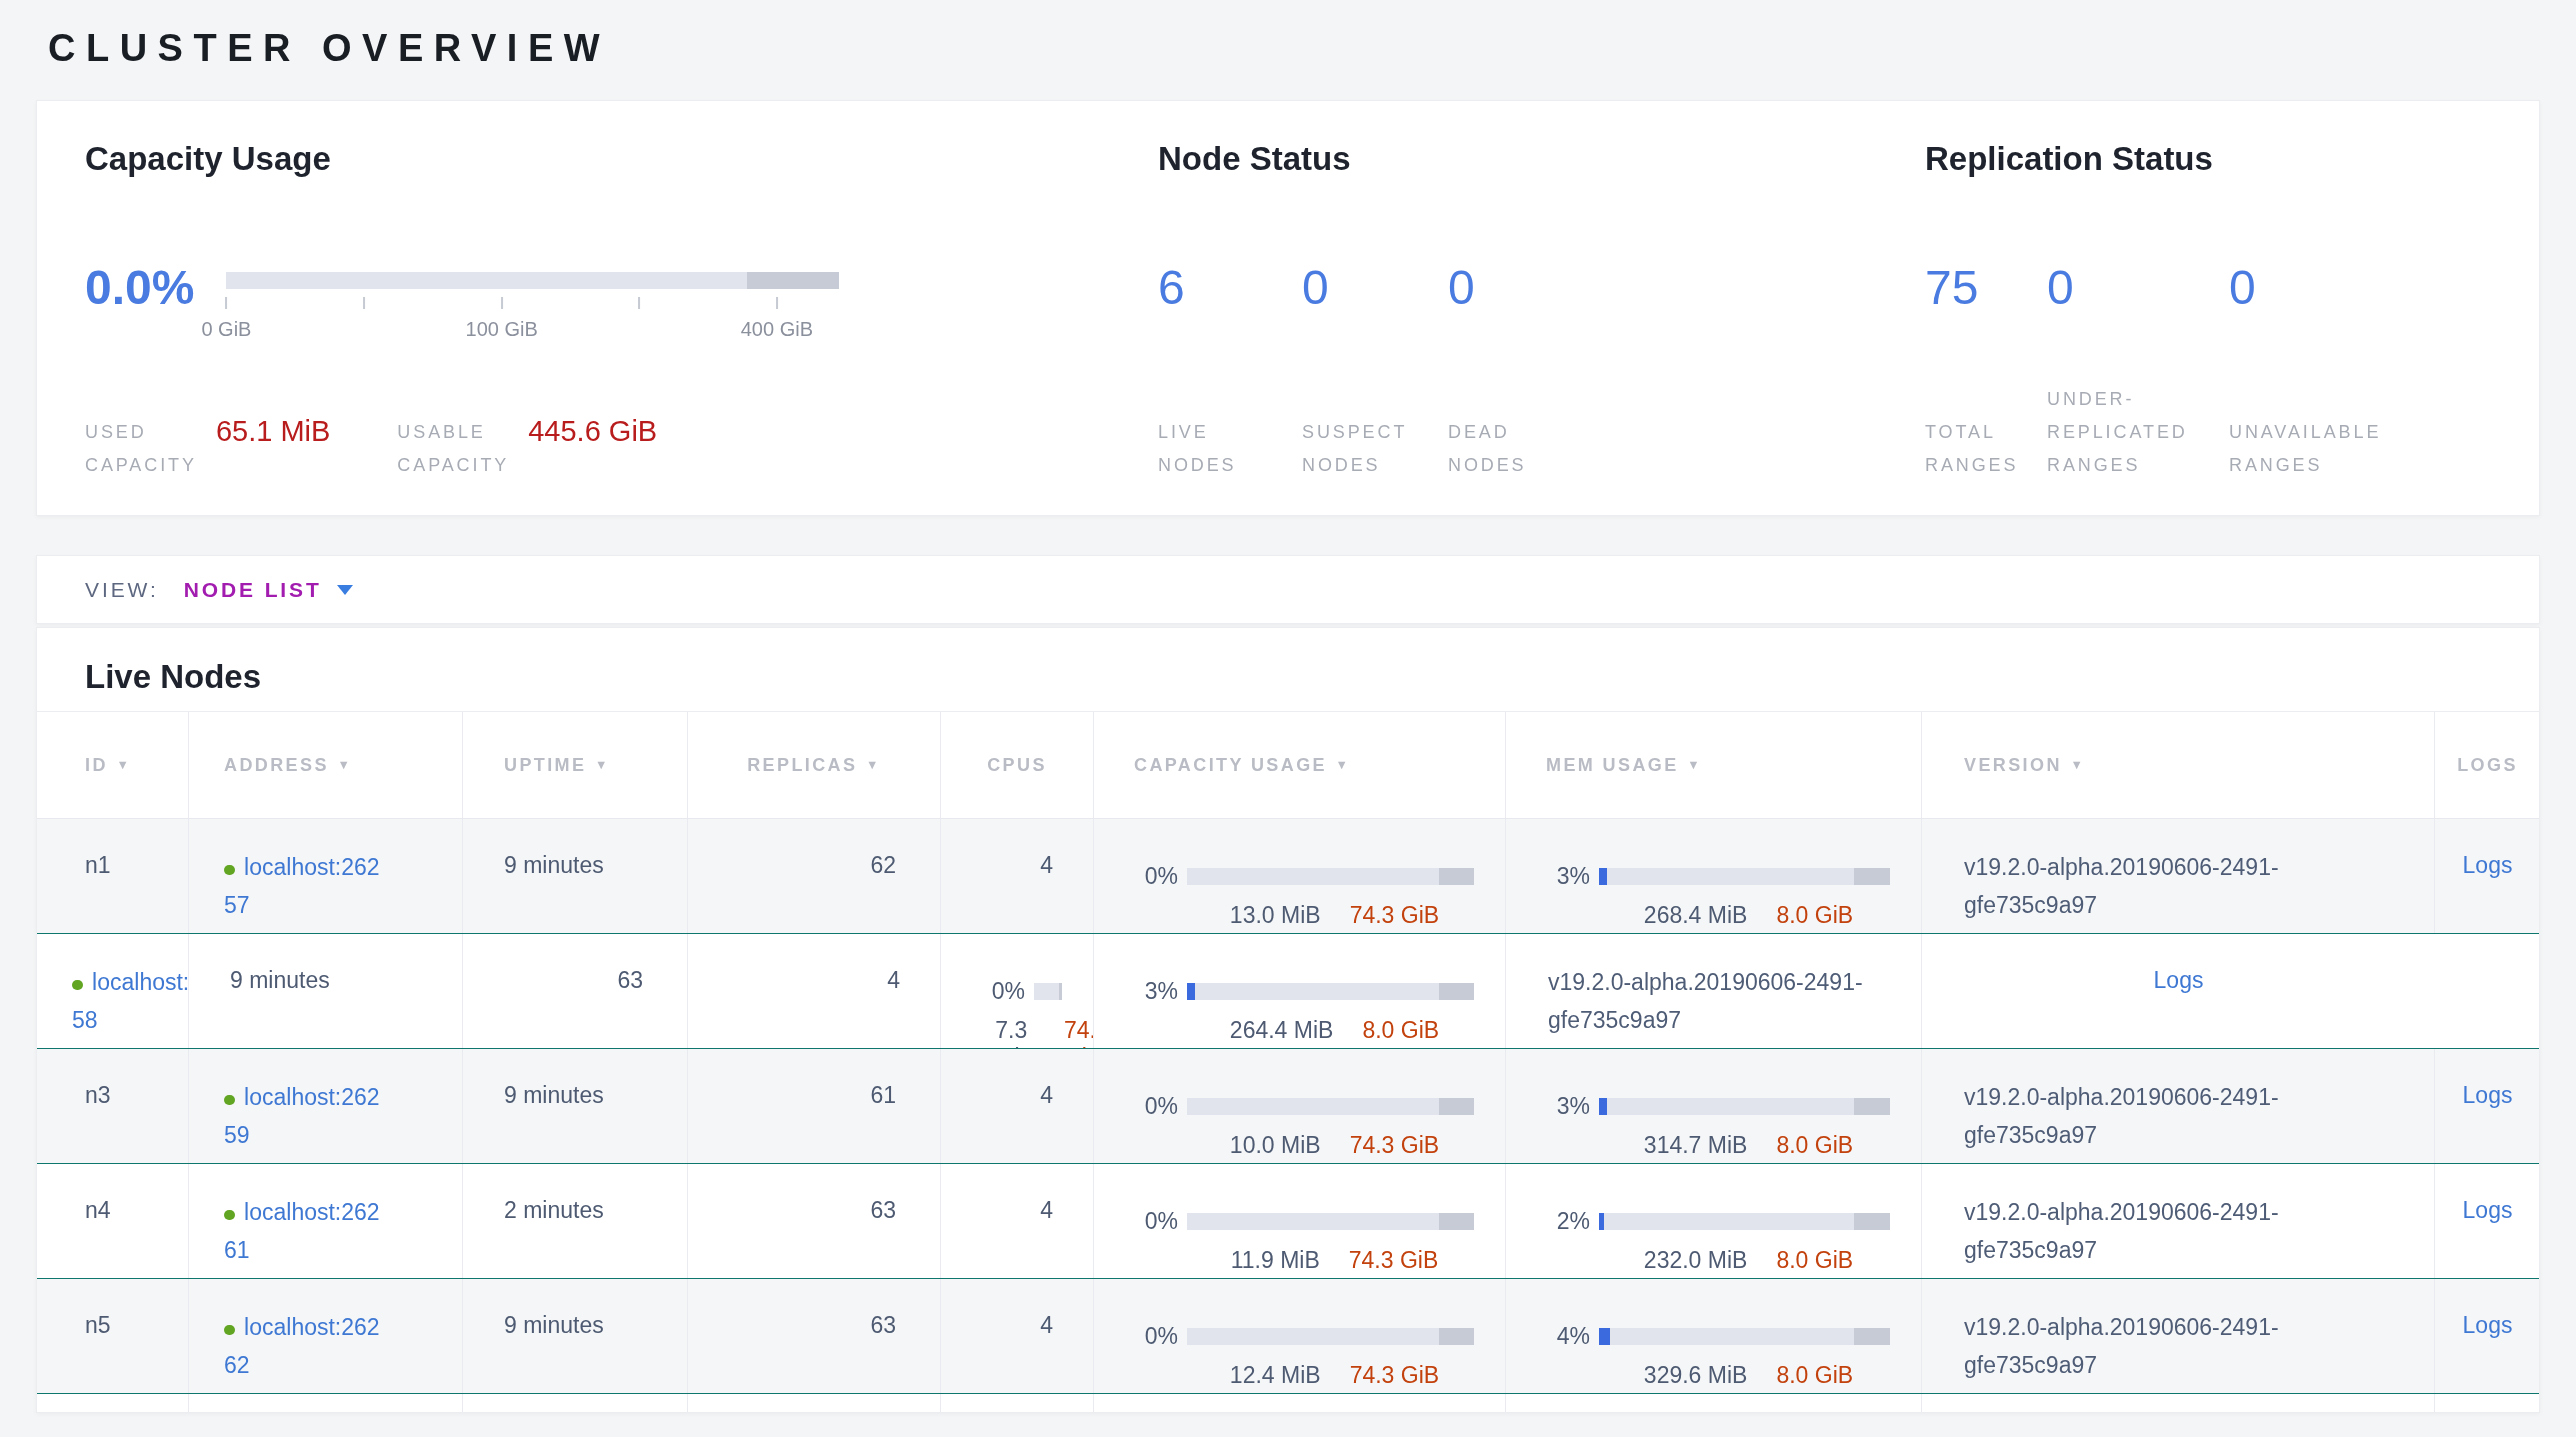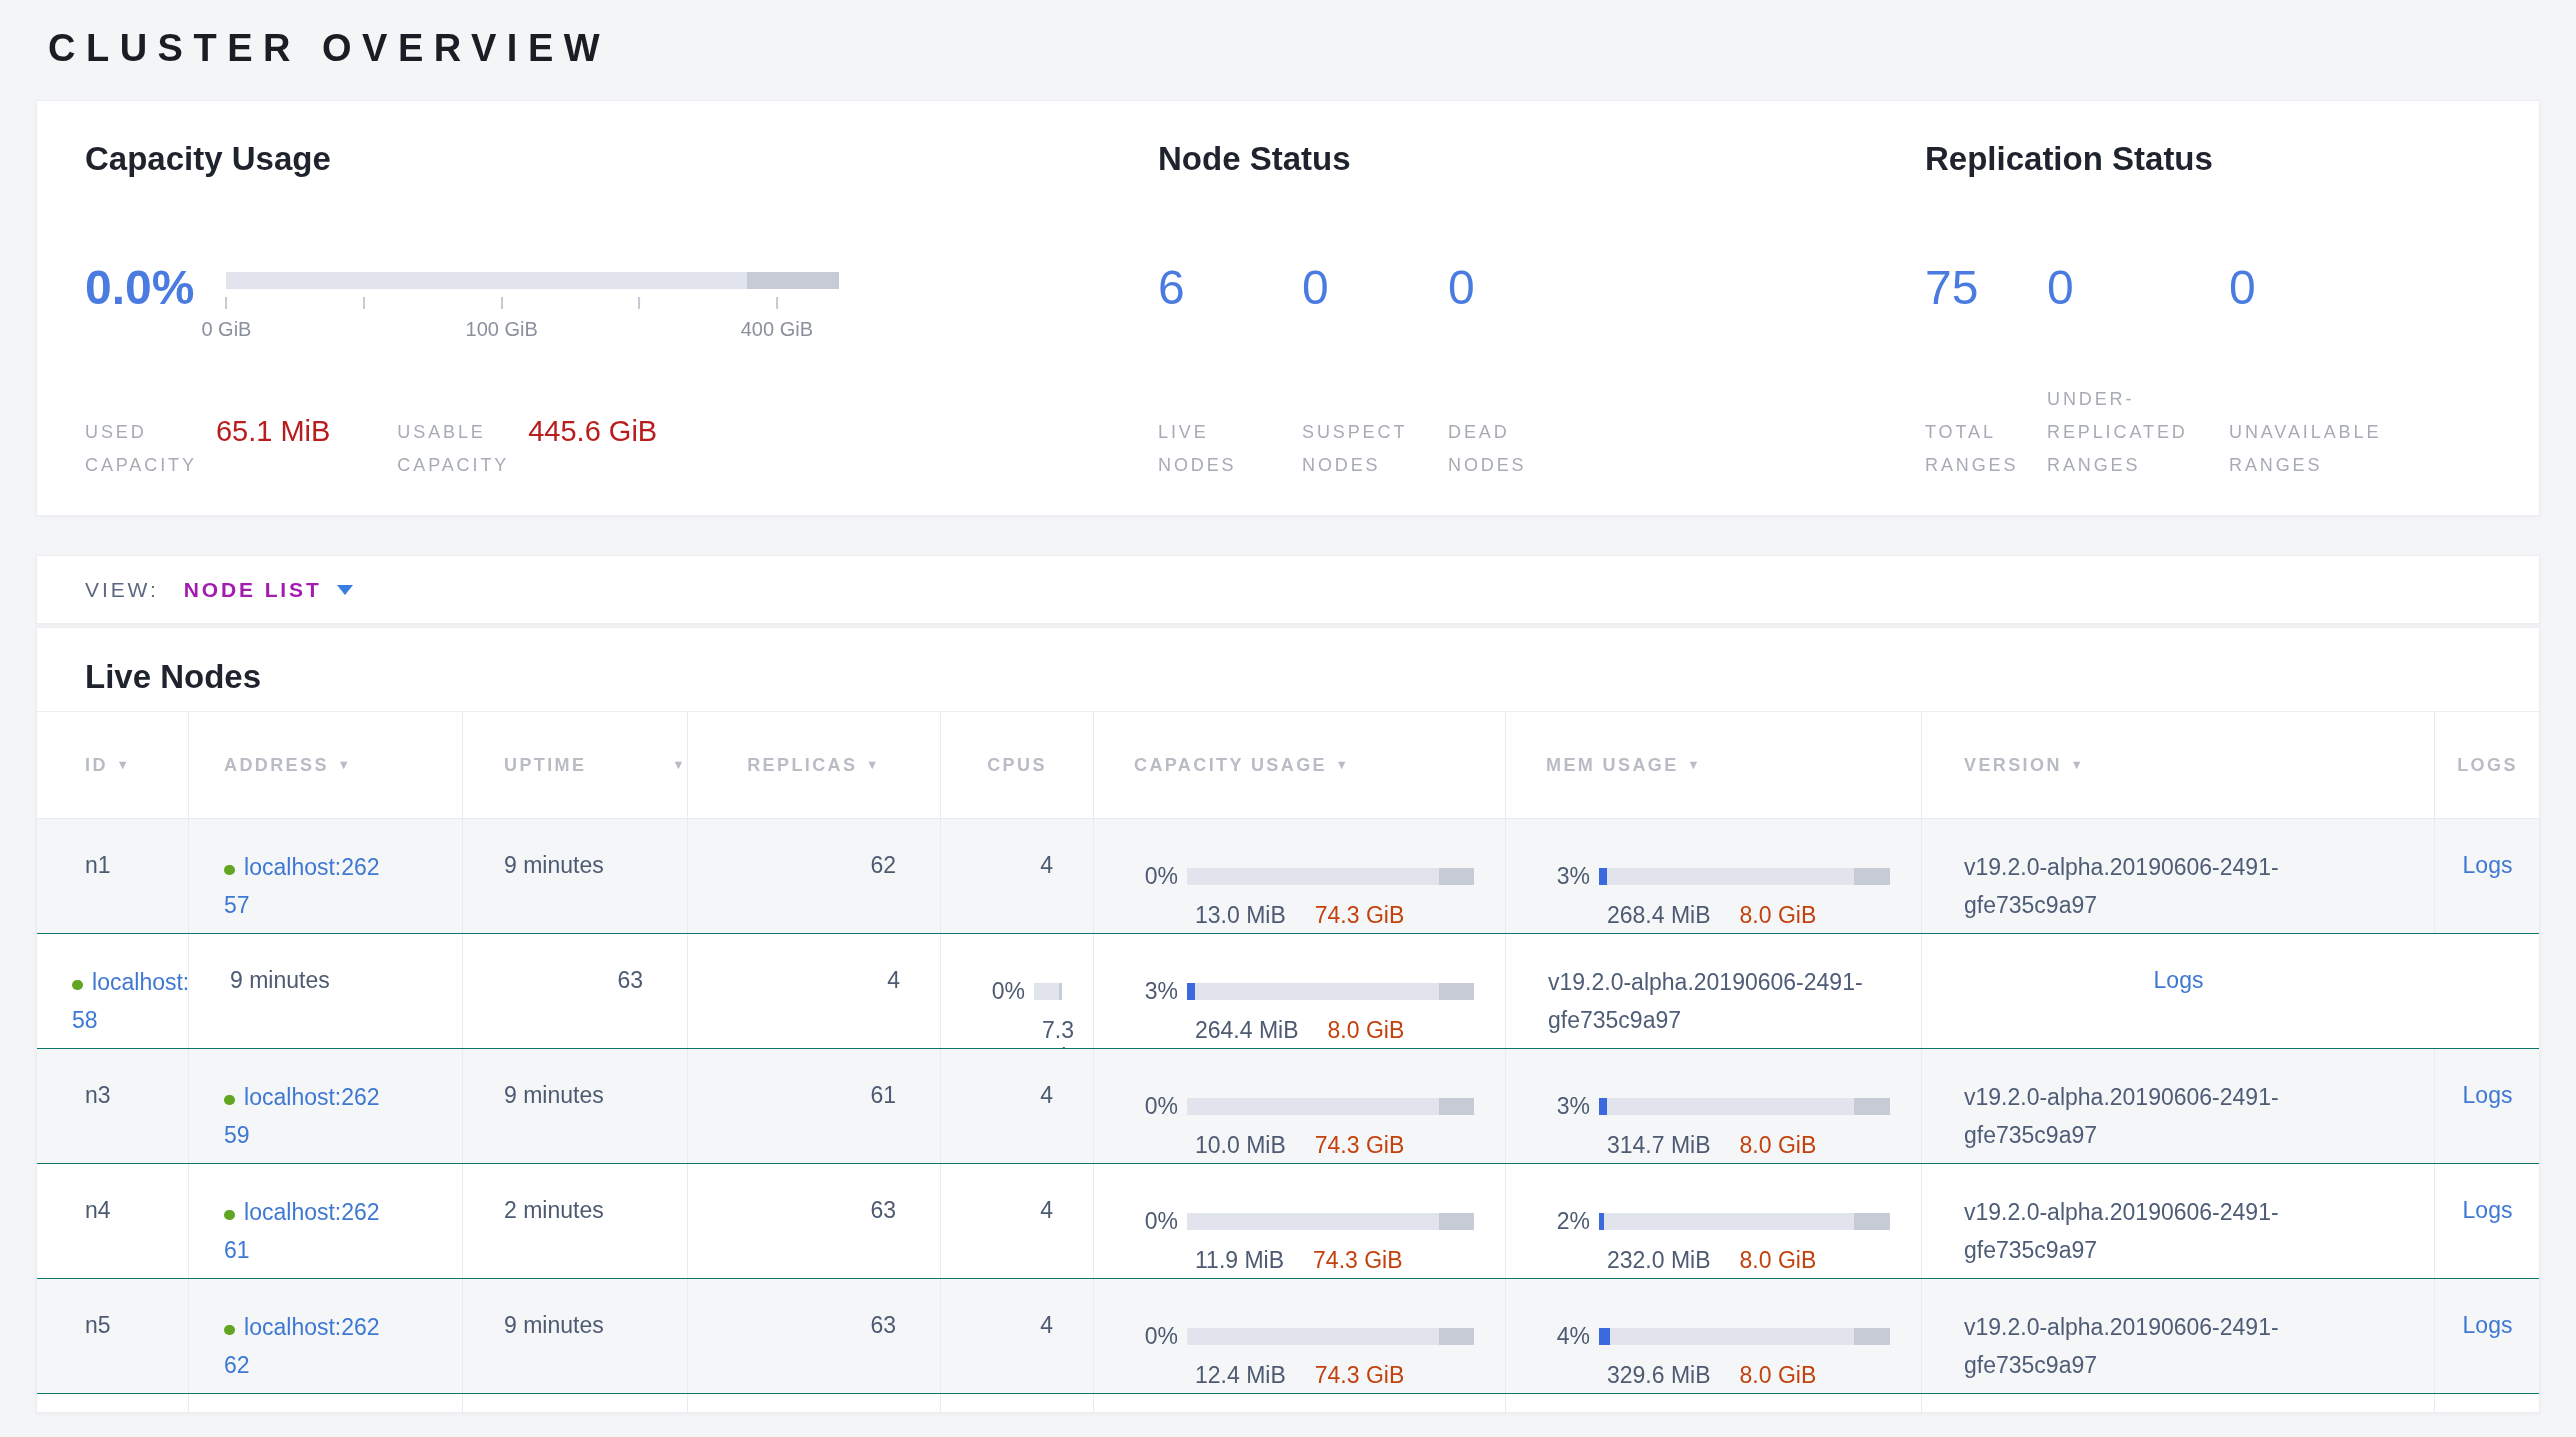--- a/index.html
+++ b/index.html
@@ -57,41 +57,41 @@
   .sort { font-size:12.5px; margin-left:8.6px; color:#b9bcc4; }
 
   .tr { display:grid; grid-template-columns:152px 274px 225px 253px 153px 412px 416px 513px 105px; height:115px; border-bottom:1px solid #0f766e; }
   .tr:nth-child(odd) { background:#f5f6f8; }
   .tr.partial { height:19px; background:#fff; border-bottom:none; }
   .td { font-size:23px; color:#4d5a71; border-right:1.9px solid #e9ebf0; overflow:hidden; }
   .td:last-child { border-right:none; }
 
   .c0 { padding:33px 0 0 48px; }
   .c1 { padding:29px 0 0 35px; }
-  .c2 { padding:33px 0 0 41px;justify-content:space-between; }
+  .c2 { padding:33px 0 0 41px; }
   .c3 { padding:33px 44px 0 0; text-align:right; }
   .c4 { padding:33px 40px 0 0; text-align:right; }
   .c5,.c6 { padding:0 31px 0 40px; }
   .c7 { padding:29px 0 0 42px; }
   .c8 { padding:33px 0 0 0; text-align:center; }
   .th.c0 { padding:0 0 0 48px; } .th.c1 { padding:0 0 0 35px; } .th.c2 { padding:0 0 0 41px; }
   .th.c3,.th.c4,.th.c8 { padding:0; justify-content:center; text-align:center; }
   .th.c5,.th.c6 { padding:0 0 0 40px; } .th.c7 { padding:0 0 0 42px; }
 
   .link { color:#3e78d3; text-decoration:none; cursor:pointer; }
   .addr { width:165px; line-height:38px; word-break:break-all; }
   .dot { display:inline-block; width:10.5px; height:10.5px; border-radius:50%; background:#61a522; margin-right:9.6px; }
   .ver { display:inline-block; max-width:412px; line-height:38px; color:#4e5c76; overflow-wrap:break-word; }
 
   .barrow { display:flex; align-items:center; margin-top:44px; }
   .pct { min-width:44px; text-align:right; margin-right:8.6px; }
   .bar { flex:1; height:17px; background:#e1e4ec; position:relative; }
   .bar .fill { position:absolute; left:0; top:0; height:100%; background:#3b6adf; }
   .bar .endcap { position:absolute; right:0; top:0; height:100%; width:var(--endcap,12.3%); background:#c7cbd6; }
-  .vals { display:flex; justify-content:flex-start; margin:11.5px 0 0 61px;gap:29px; }
+  .vals { display:flex; justify-content:center; margin:11.5px 0 0 61px;gap:29px; }
   .vals .total { color:#c2410c; }
 </style>
 </head>
 <body>
 
 <h1 class="page-title">CLUSTER OVERVIEW</h1>
 
 <section class="card overview">
 
   <div class="ov-section cap">

